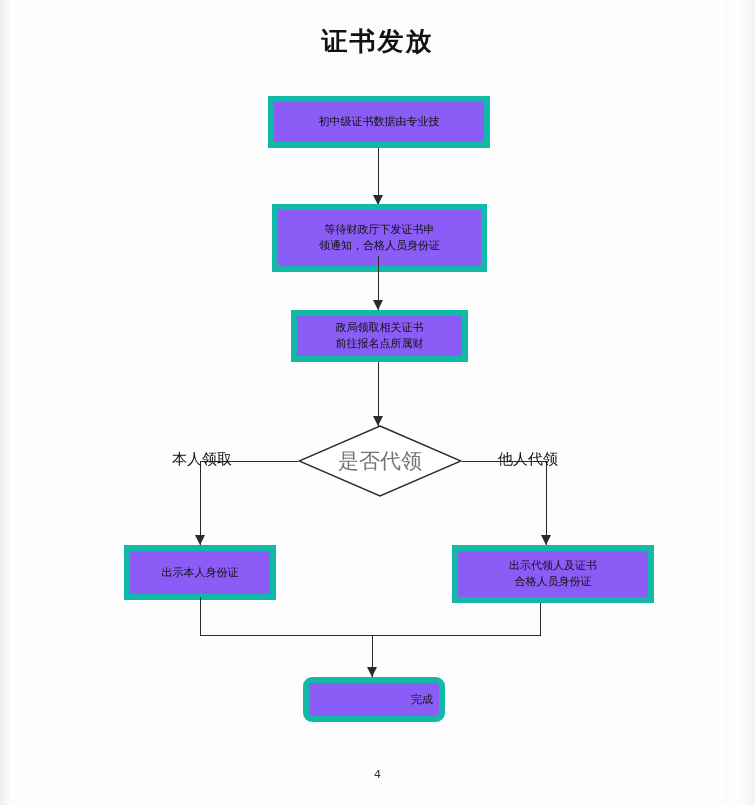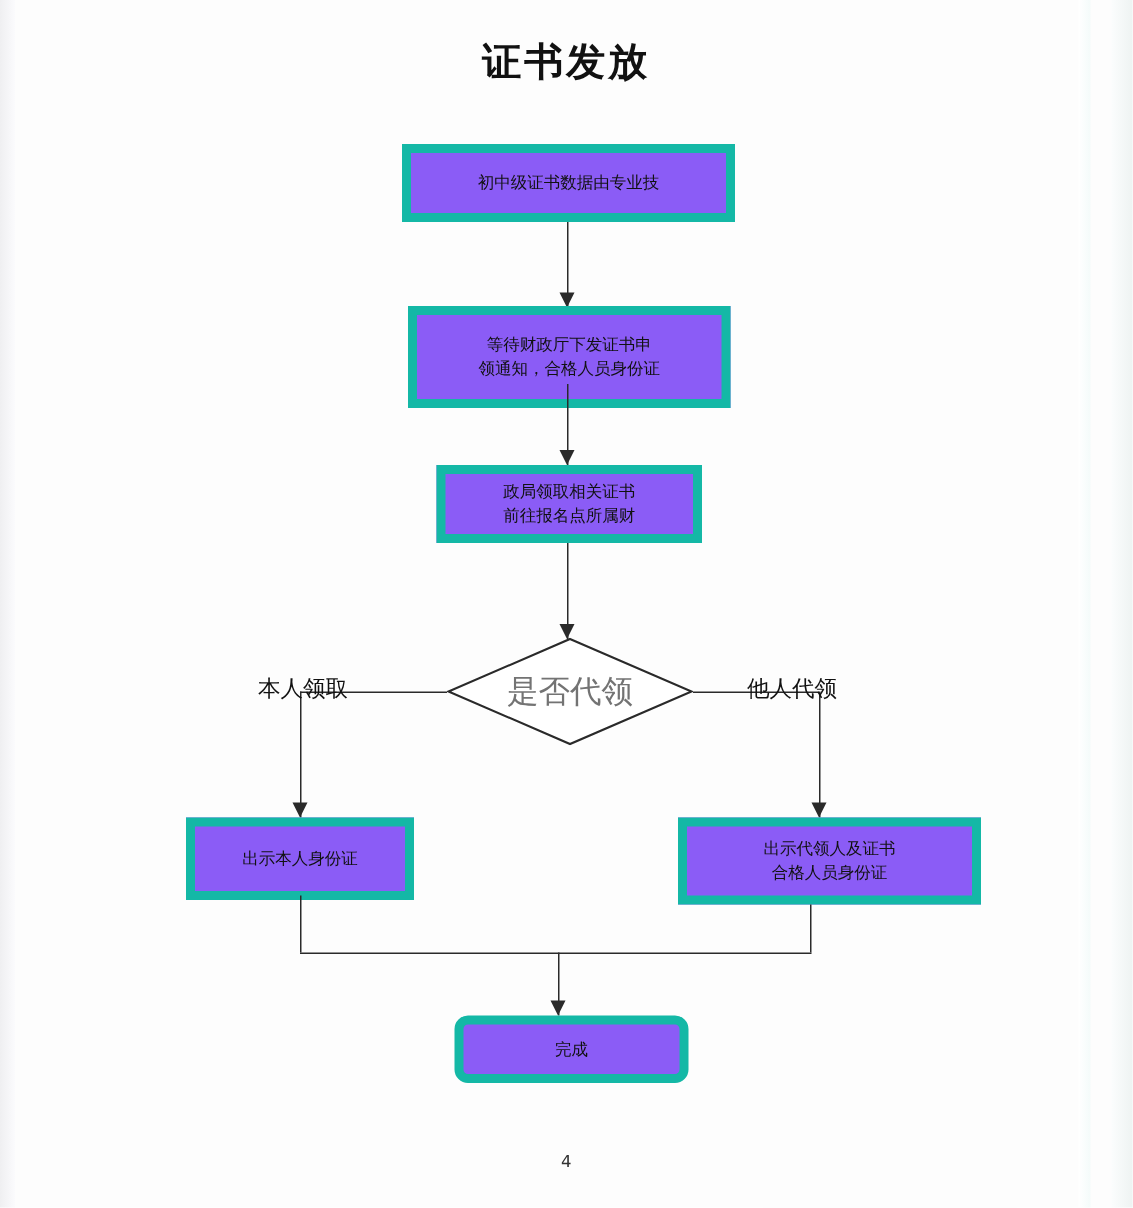--- a/index.html
+++ b/index.html
@@ -192,19 +192,19 @@
       <span>合格人员身份证</span>
     </span>
   </div>
 
   <div class="vline" style="left:200px; top:597px; height:38px;"></div>
   <div class="vline" style="left:540px; top:603px; height:32px;"></div>
   <div class="hline" style="left:200px; top:635px; width:341px;"></div>
   <div class="vline" style="left:372px; top:635px; height:42px;"></div>
   <div class="arrow-down" style="left:367px; top:667px;"></div>
 
-  <div class="node rounded" style="left:303px; top:677px; width:156px; height:45px;">
+  <div class="node rounded" style="left:303px; top:677px; width:142px; height:45px;justify-content:flex-end;">
     <span>完成</span>
   </div>
 
   <div class="page-number">4</div>
 
 </div>
 
 </body></html>

